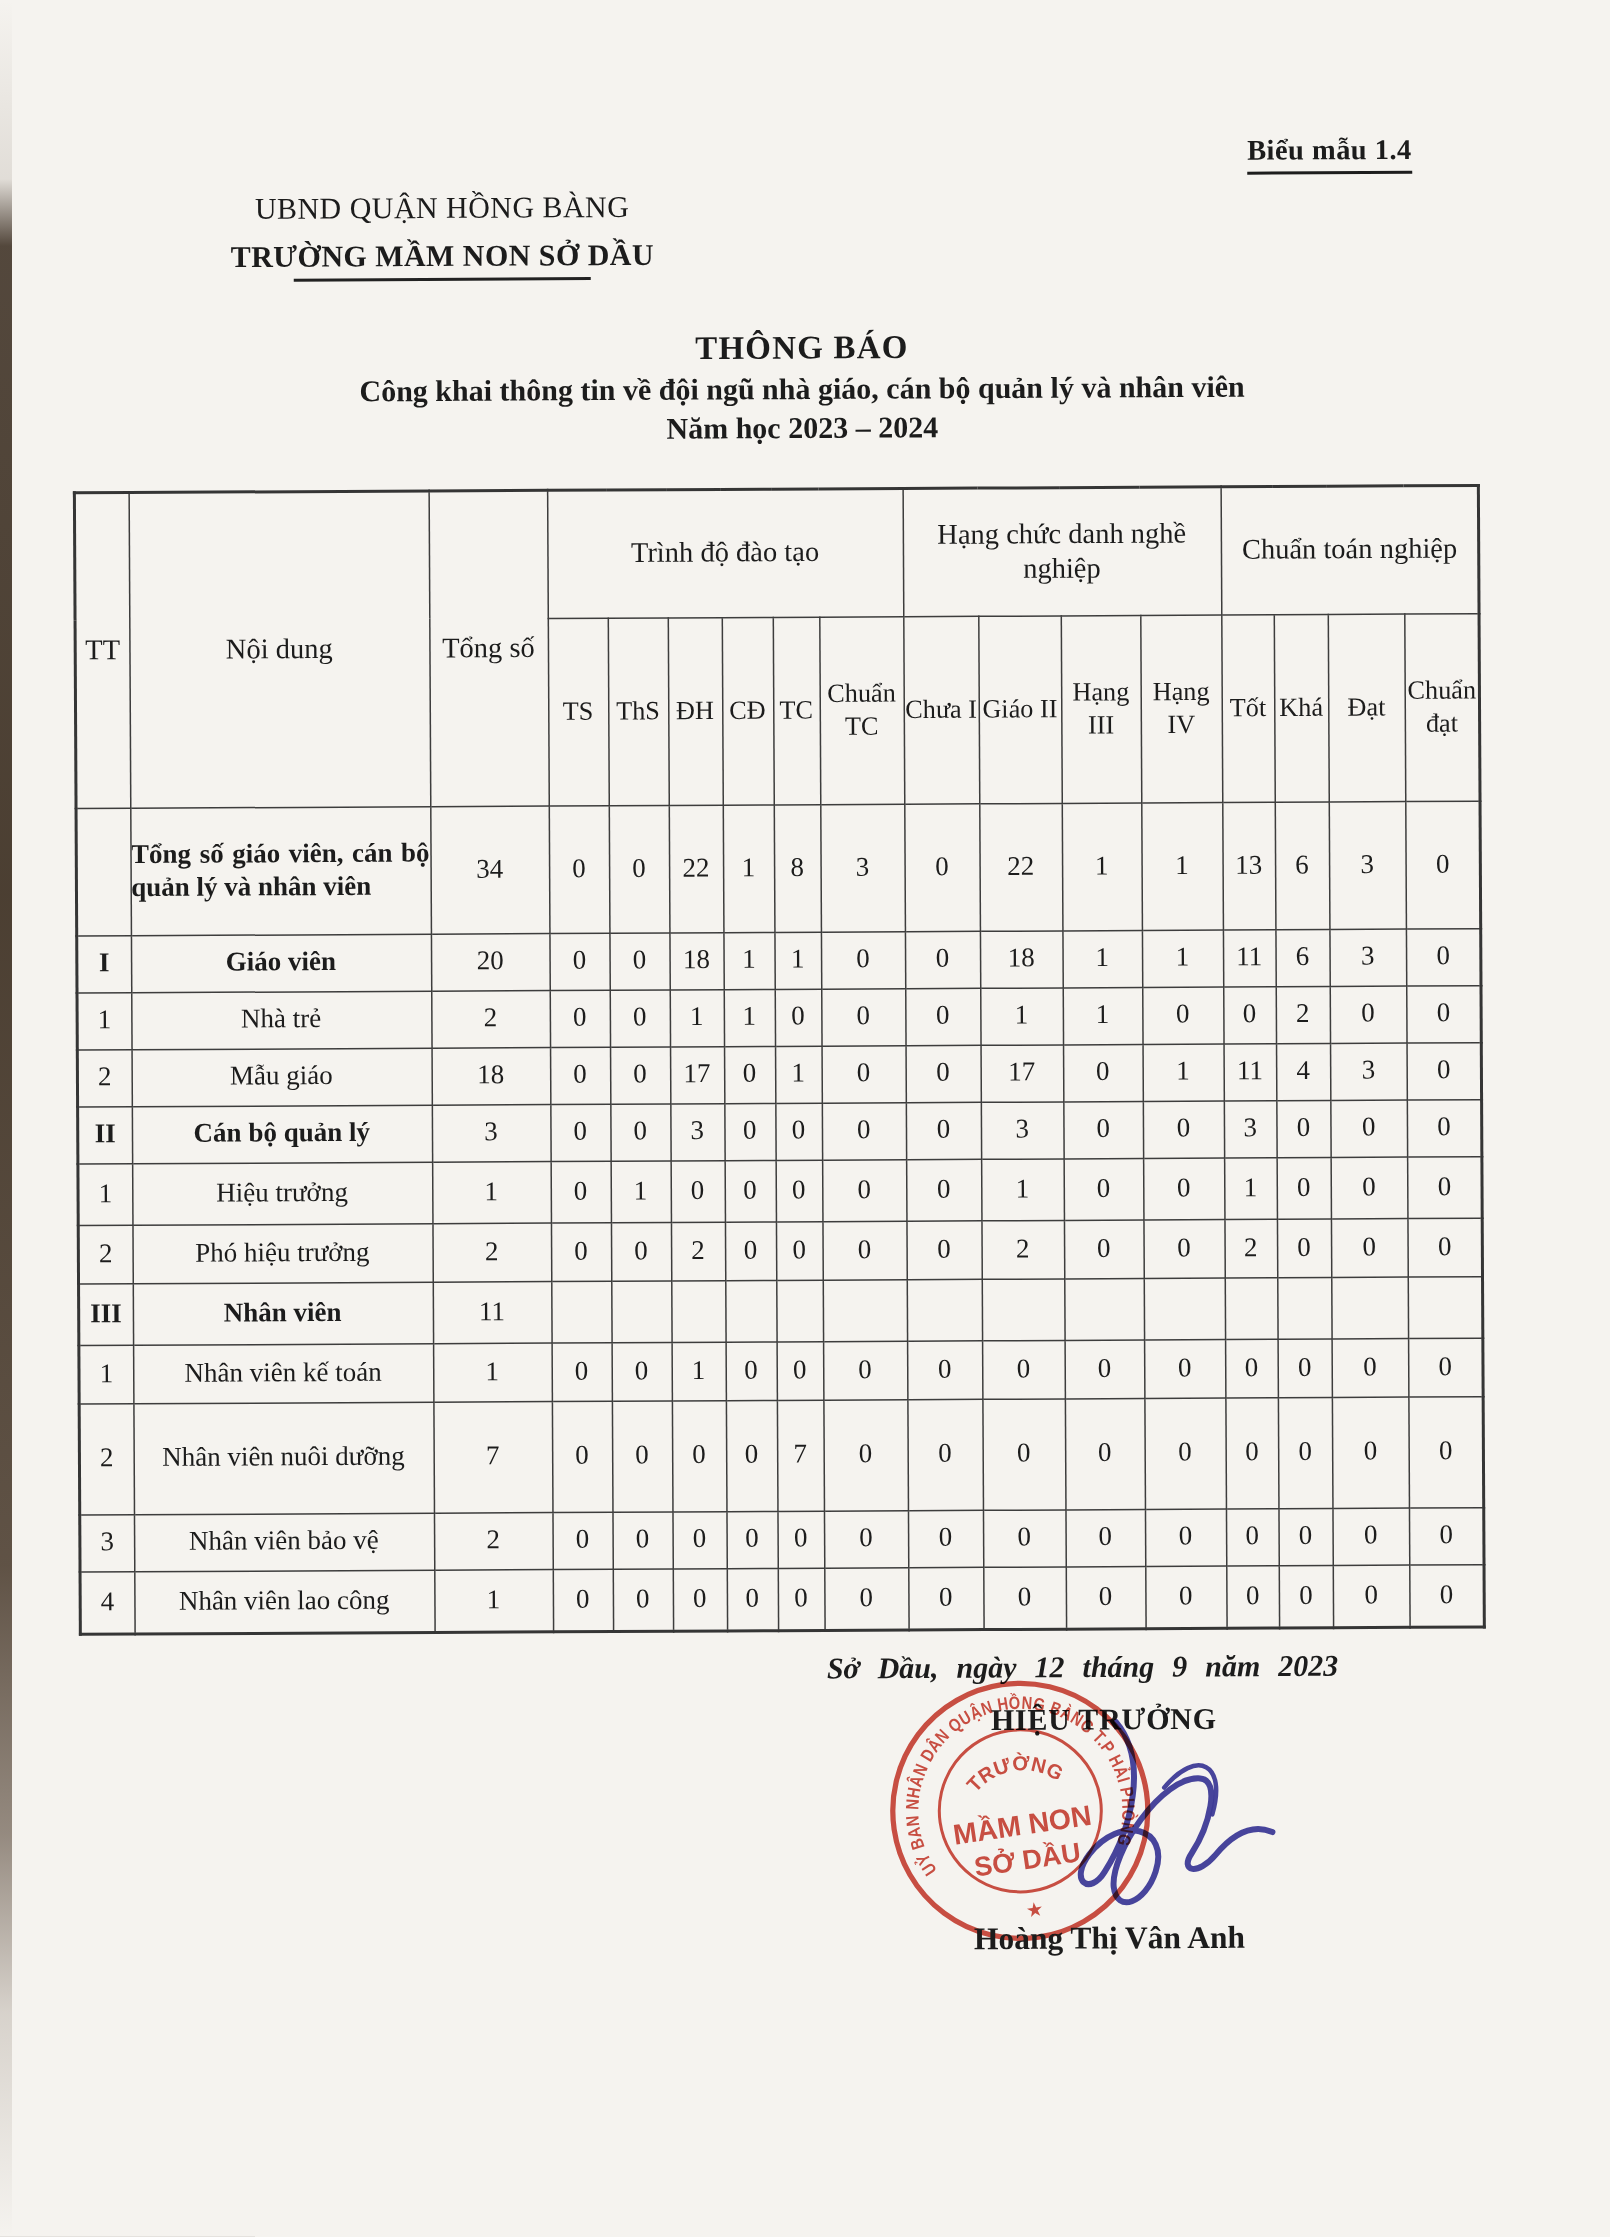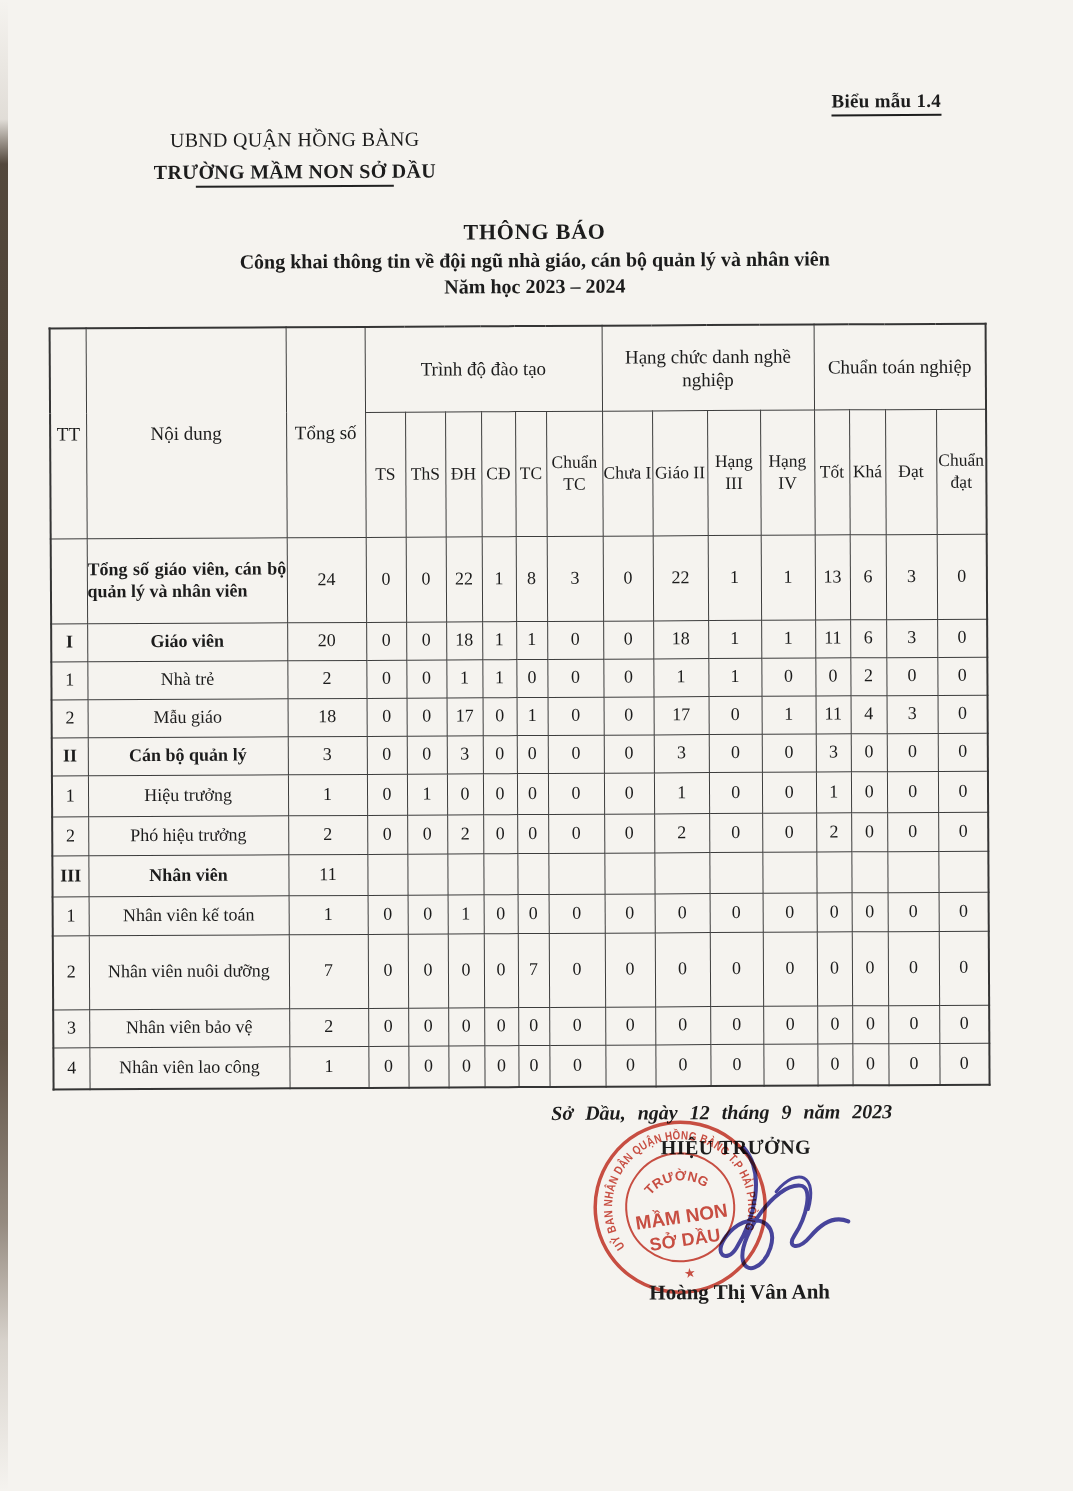--- a/index.html
+++ b/index.html
@@ -142,21 +142,21 @@
             <th class="sub-th">Tốt</th>
             <th class="sub-th">Khá</th>
             <th class="sub-th">Đạt</th>
             <th class="sub-th">Chuẩn đạt</th>
           </tr>
       </thead>
       <tbody id="table-body">
           <tr class="section-row" style="height: 85px;">
             <td class="td-tt"></td>
             <td class="td-label justify">Tổng số giáo viên, cán bộ quản lý và nhân viên</td>
-            <td class="td-num">24</td>
+            <td class="td-num">34</td>
             <td class="td-num">0</td>
             <td class="td-num">0</td>
             <td class="td-num">22</td>
             <td class="td-num">1</td>
             <td class="td-num">8</td>
             <td class="td-num">3</td>
             <td class="td-num">0</td>
             <td class="td-num">22</td>
             <td class="td-num">1</td>
             <td class="td-num">1</td>

